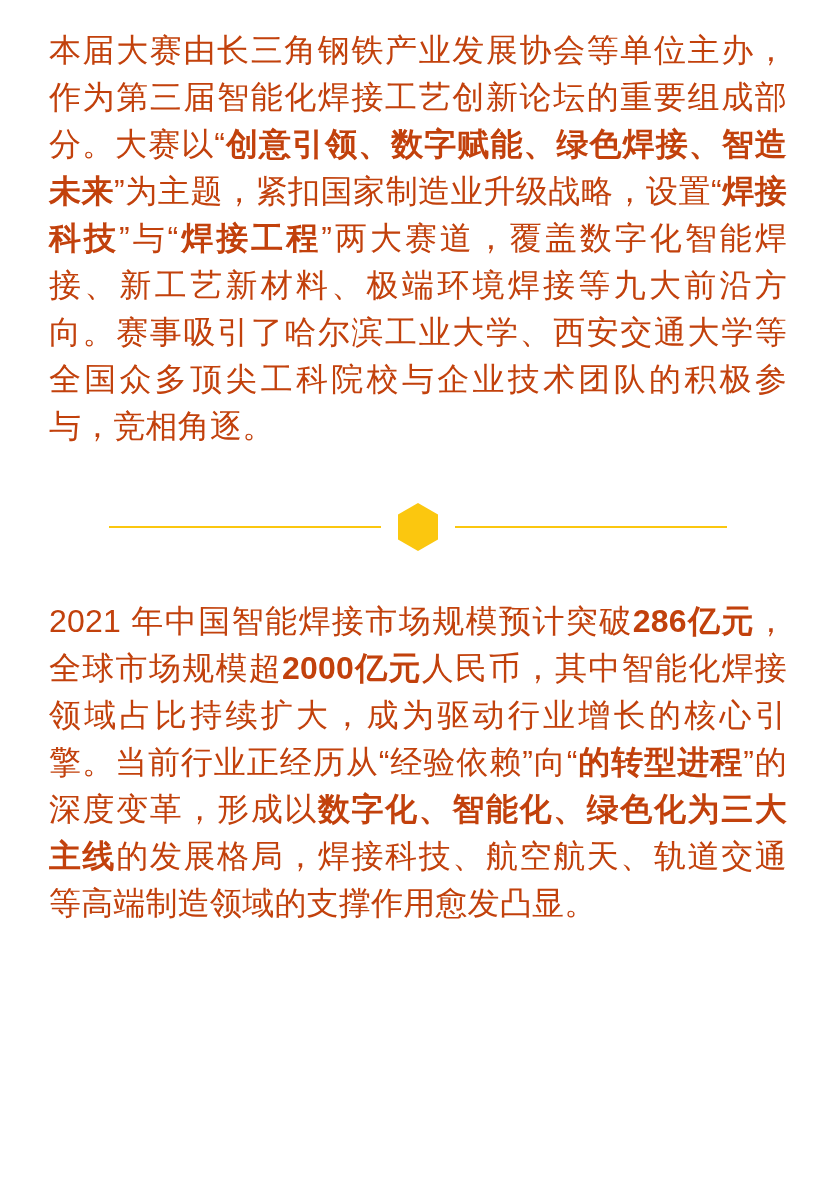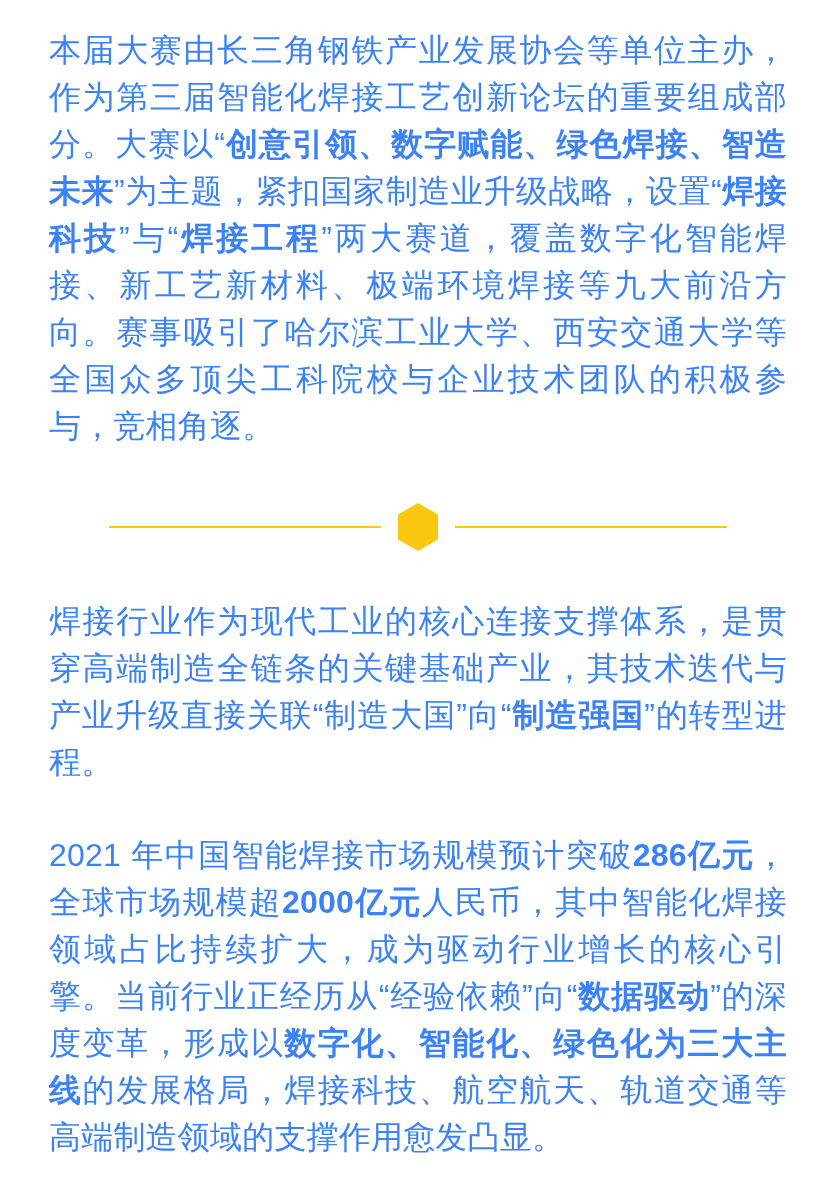--- a/index.html
+++ b/index.html
@@ -14,21 +14,21 @@
   .article {
     box-sizing: border-box;
     width: 836px;
     padding: 27px 49px 0 49px;
   }
   .para {
     margin: 0 0 46px 0;
     font-size: 32px;
     line-height: 47px;
     letter-spacing: 0.2px;
-    color: #3b82f6;
+    color: #c2410c;
     text-align: justify;
     text-justify: inter-ideograph;
     word-break: break-all;
   }
   .para strong { font-weight: 700; }
   .divider {
     display: flex;
     align-items: center;
     margin: 53px 60px 47px 60px;
     height: 48px;
@@ -53,17 +53,16 @@
 <main class="article">
 
   <p class="para"><span>本届大赛由长三角钢铁产业发展协会等单位主办，作为第三届智能化焊接工艺创新论坛的重要组成部分。大赛以“</span><strong>创意引领、数字赋能、绿色焊接、智造未来</strong><span>”为主题，紧扣国家制造业升级战略，设置“</span><strong>焊接科技</strong><span>”与“</span><strong>焊接工程</strong><span>”两大赛道，覆盖数字化智能焊接、新工艺新材料、极端环境焊接等九大前沿方向。赛事吸引了哈尔滨工业大学、西安交通大学等全国众多顶尖工科院校与企业技术团队的积极参与，竞相角逐。</span></p>
 
   <div class="divider">
     <span class="d-line"></span>
     <span class="d-hex"></span>
     <span class="d-line"></span>
   </div>
 
-  <p class="para"><span>焊接行业作为现代工业的核心连接支撑体系，是贯穿高端制造全链条的关键基础产业，其技术迭代与产业升级直接关联“制造大国”向“</span><strong>制造强国</strong><span>”的转型进程。</span></p>
 
-  <p class="para"><span>2021 年中国智能焊接市场规模预计突破</span><strong>286亿元</strong><span>，全球市场规模超</span><strong>2000亿元</strong><span>人民币，其中智能化焊接领域占比持续扩大，成为驱动行业增长的核心引擎。当前行业正经历从“经验依赖”向“</span><strong>数据驱动</strong><span>”的深度变革，形成以</span><strong>数字化、智能化、绿色化为三大主线</strong><span>的发展格局，焊接科技、航空航天、轨道交通等高端制造领域的支撑作用愈发凸显。</span></p>
+  <p class="para"><span>2021 年中国智能焊接市场规模预计突破</span><strong>286亿元</strong><span>，全球市场规模超</span><strong>2000亿元</strong><span>人民币，其中智能化焊接领域占比持续扩大，成为驱动行业增长的核心引擎。当前行业正经历从“经验依赖”向“</span><strong>的转型进程</strong><span>”的深度变革，形成以</span><strong>数字化、智能化、绿色化为三大主线</strong><span>的发展格局，焊接科技、航空航天、轨道交通等高端制造领域的支撑作用愈发凸显。</span></p>
 
 </main>
 
 </body></html>

